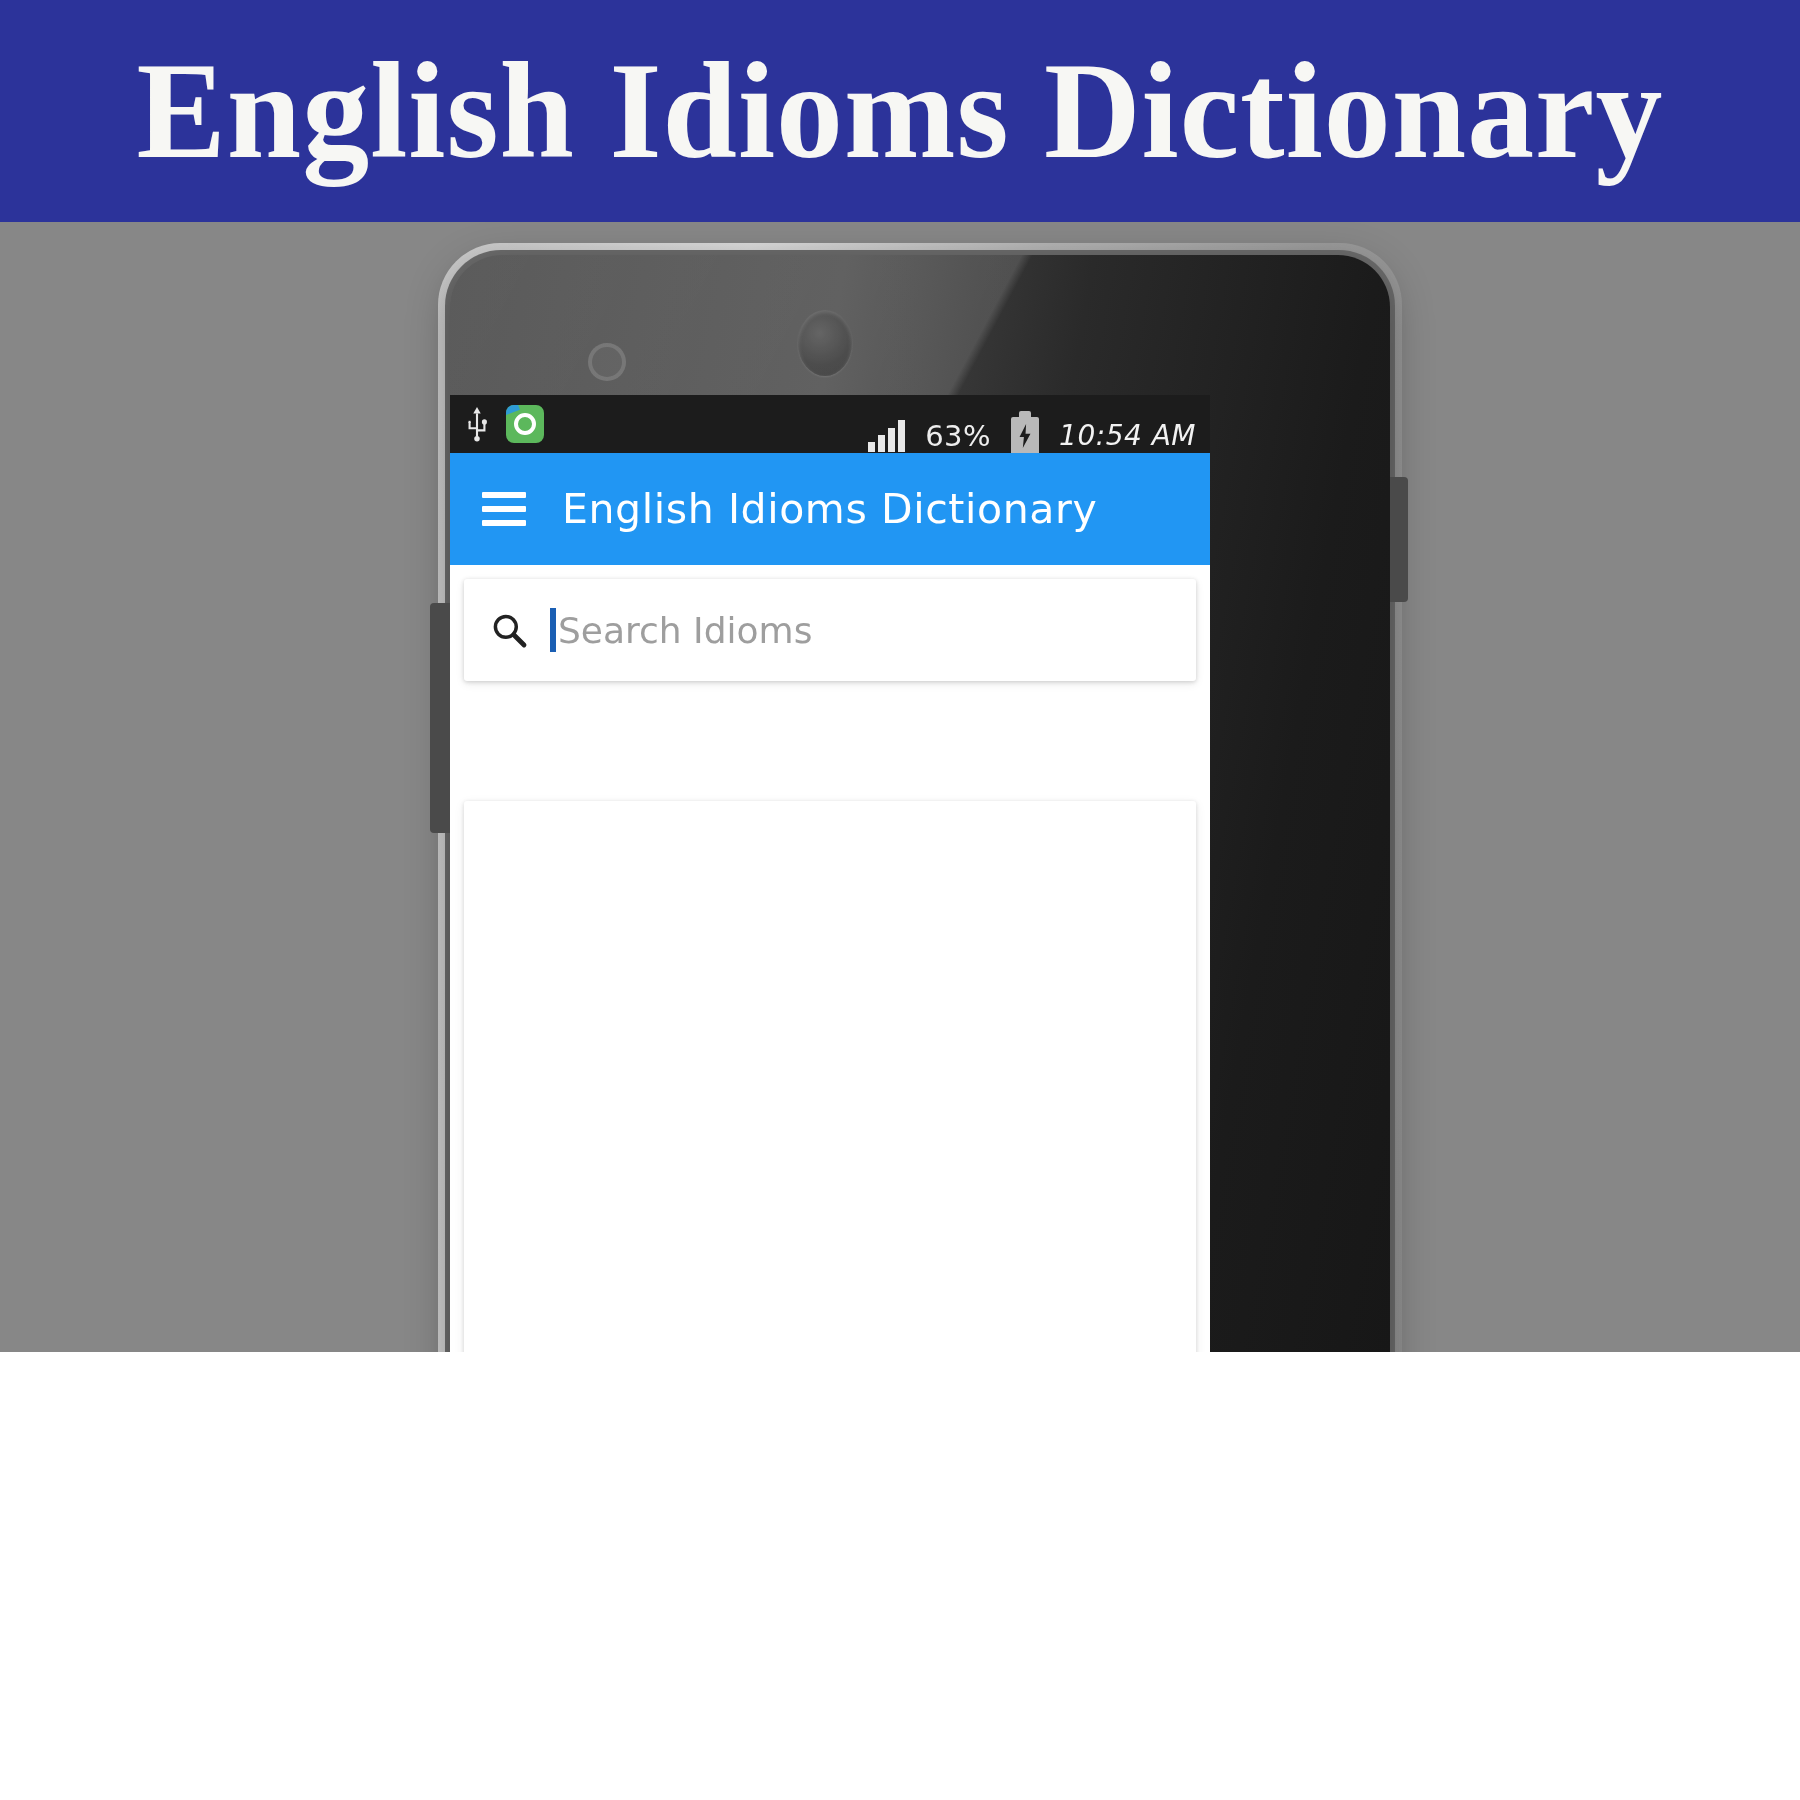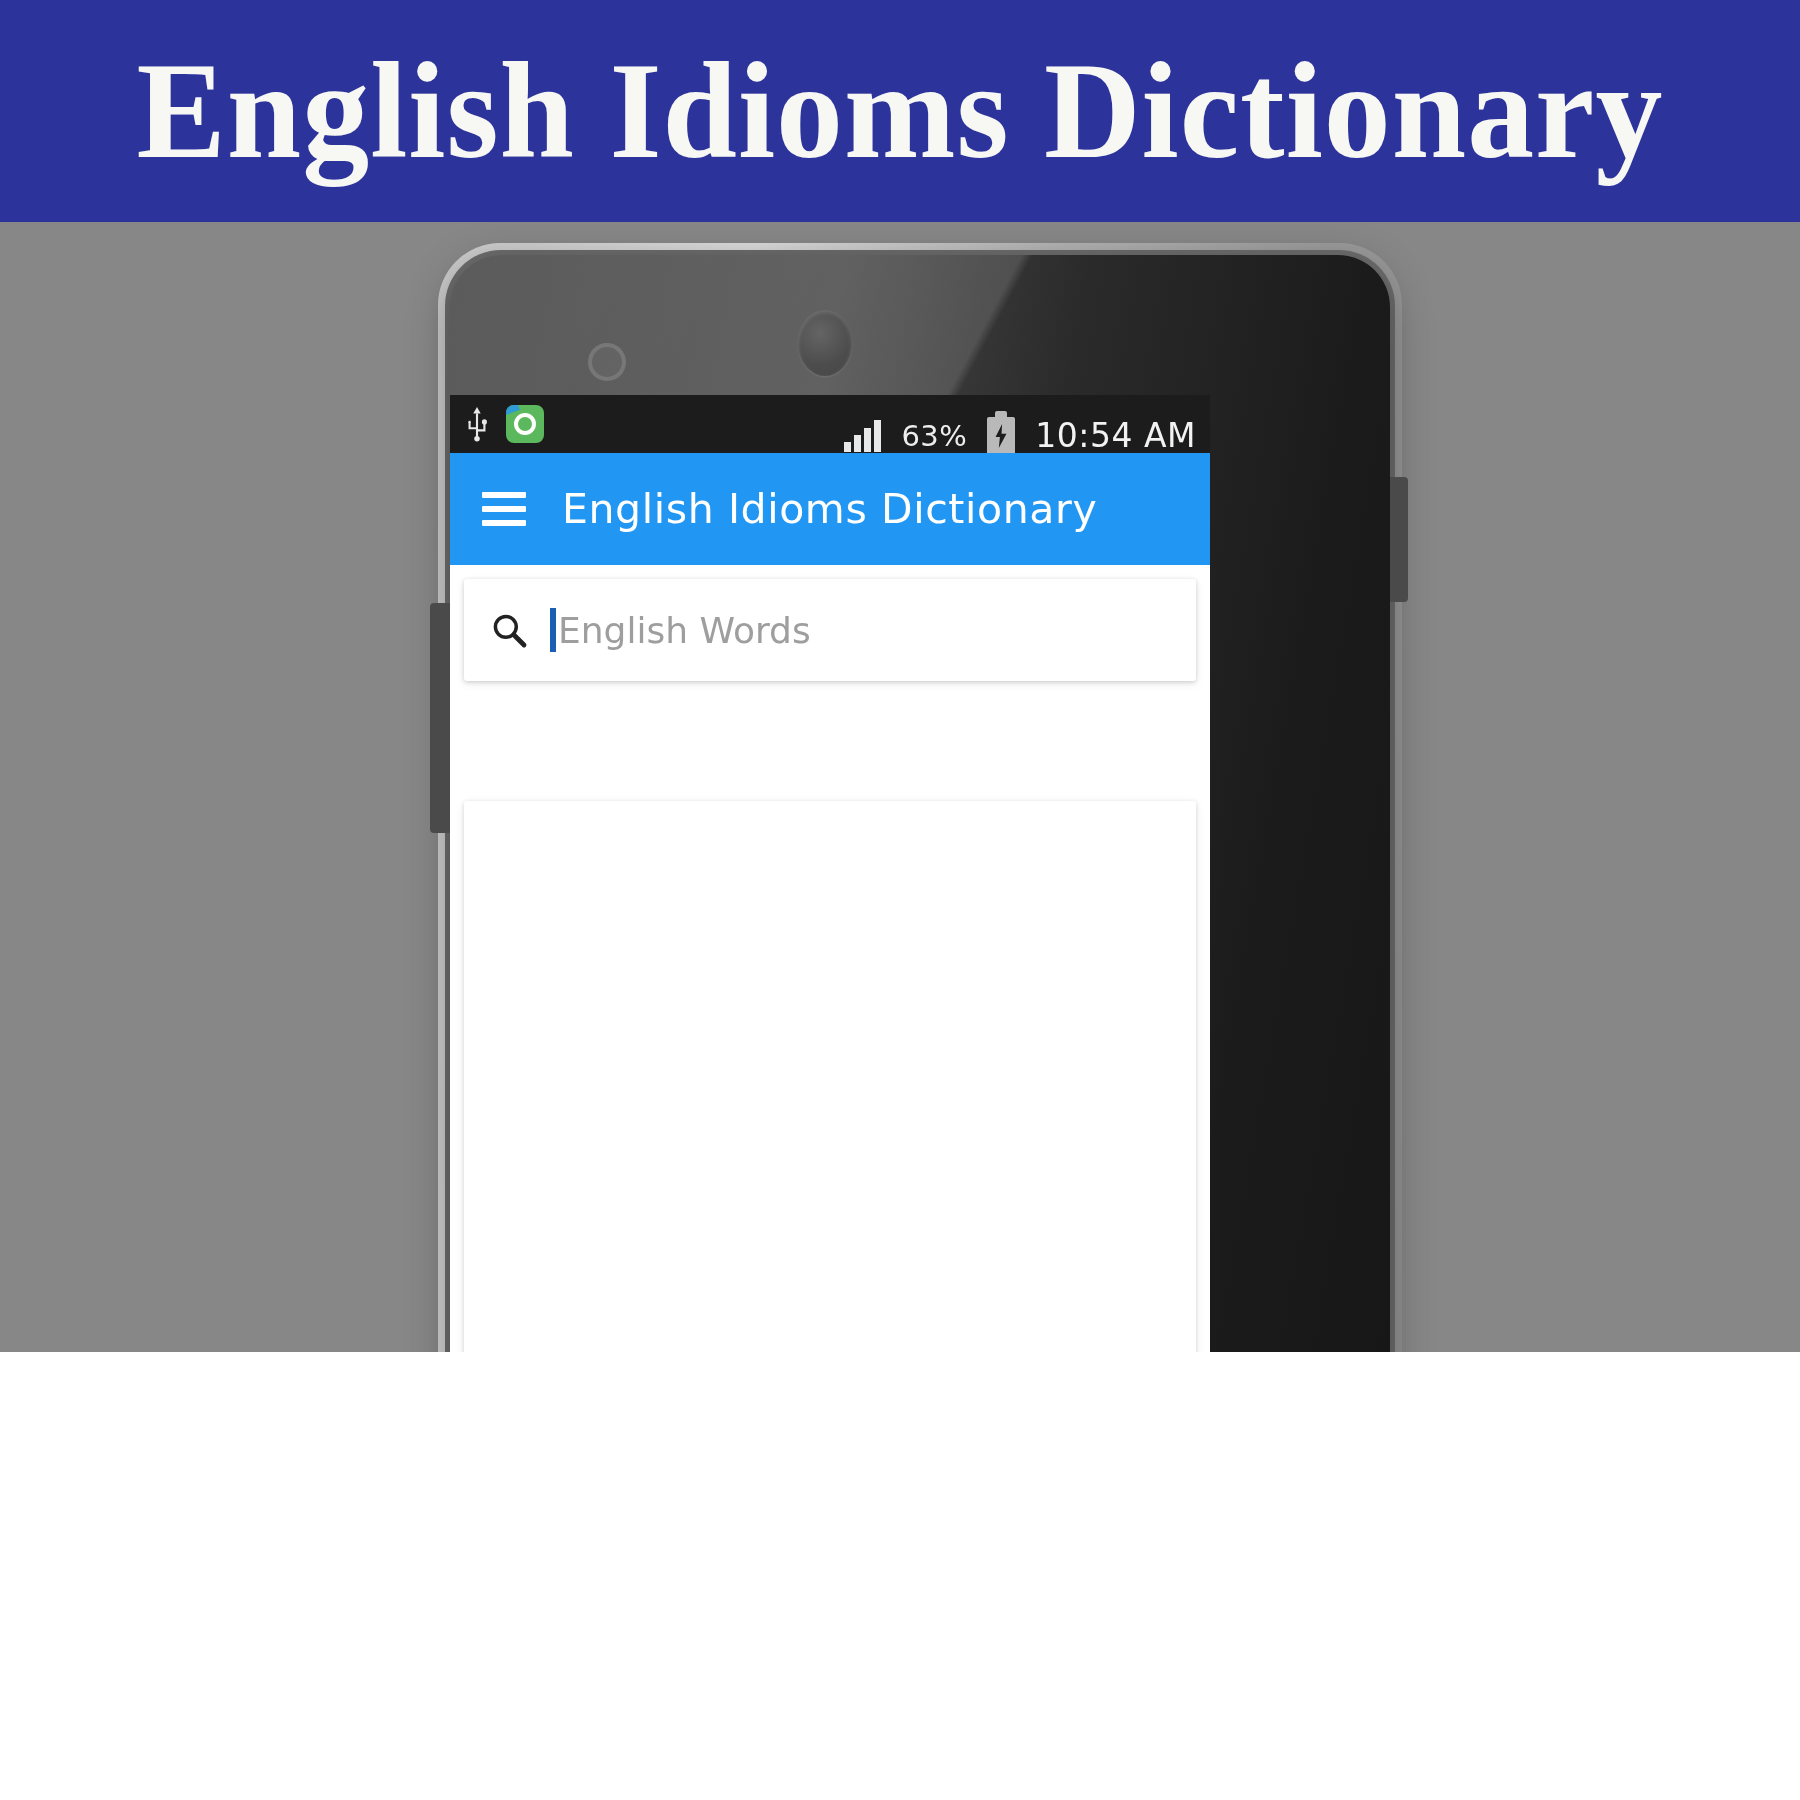--- a/index.html
+++ b/index.html
@@ -209,23 +209,24 @@
     position: absolute;
     top: -6px; left: 8px;
     width: 12px; height: 6px;
     background: #b9b9b9;
     border-radius: 2px 2px 0 0;
   }
   .bolt { width: 14px; height: 24px; display: block; }
   .status-time {
     color: #f2f2f2;
     font-family: "DejaVu Sans", sans-serif;
-    font-size: 33px;
+    font-size: 28px;
     letter-spacing: 0.5px;
     white-space: nowrap;
+    font-style: italic;
   }
 
   
   .app-bar {
     position: relative;
     width: 100%;
     height: 112px;
     background: #2196F3;
     display: flex;
     align-items: center;
@@ -387,21 +388,21 @@
         <div class="app-body">
 
           <div class="search-card">
             <span>
               <svg class="search-icon" viewBox="0 0 24 24" aria-hidden="true">
                 <circle cx="10" cy="10" r="6.6" fill="none" stroke="#222" stroke-width="2.2"></circle>
                 <line x1="15" y1="15" x2="21.5" y2="21.5" stroke="#222" stroke-width="3" stroke-linecap="round"></line>
               </svg>
             </span>
             <span class="caret"></span>
-            <span class="search-placeholder">English Words</span>
+            <span class="search-placeholder">Search Idioms</span>
           </div>
 
           <div class="result-card">
 
             <div class="fab fab-mic">
               <span>
                 <svg width="42" height="50" viewBox="0 0 24 30" aria-hidden="true">
                   <rect x="9" y="2" width="6" height="13" rx="3" fill="none" stroke="#fff" stroke-width="2"></rect>
                   <path d="M5 13 a7 7 0 0 0 14 0" fill="none" stroke="#fff" stroke-width="2" stroke-linecap="round"></path>
                   <line x1="12" y1="20" x2="12" y2="26" stroke="#fff" stroke-width="2" stroke-linecap="round"></line>

